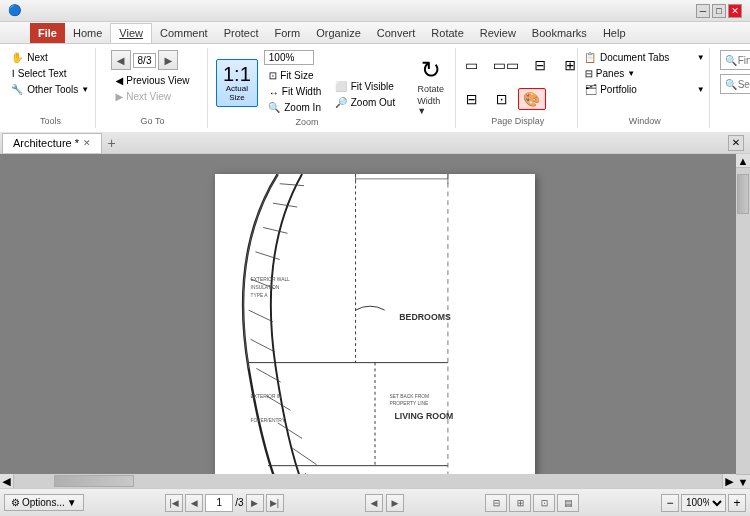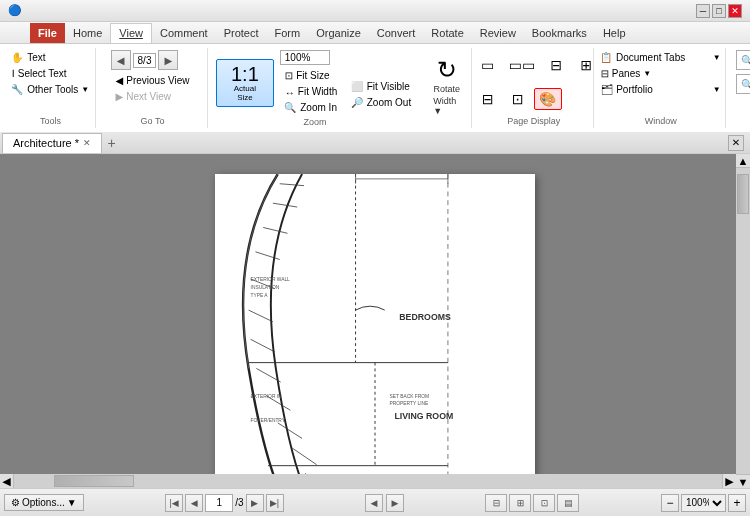--- a/index.html
+++ b/index.html
@@ -99,21 +99,21 @@
       border-radius: 2px;
     }
     .ribbon-btn-large .icon { font-size: 24px; line-height: 1; }
     .ribbon-btn-large .label { font-size: 9px; color: #333; margin-top: 2px; }
 
     
     .actual-size-btn {
       display: flex;
       flex-direction: column;
       align-items: center;
-      padding: 4px 14px;
+      padding: 4px 6px;
       cursor: pointer;
       border: 1px solid #0078d7;
       border-radius: 2px;
       background: linear-gradient(to bottom, #ddeeff, #bbddff);
       margin: 2px;
     }
     .ribbon-small-btn {
       display: flex;
       align-items: center;
       gap: 3px;
@@ -281,21 +281,21 @@
   <div class="menu-item">Help</div>
 </div>
 
 <div id="ribbon">
   <div id="ribbon-content" style="height:88px;padding:4px 6px;display:flex;align-items:stretch;gap:2px;">
 
     <div class="ribbon-group" style="min-width:90px;">
       <div class="ribbon-group-content" style="flex-direction:column;align-items:flex-start;gap:1px;">
         <div class="ribbon-small-btn">
           <span>✋</span>
-          <span>Text</span>
+          <span>Next</span>
         </div>
         <div class="ribbon-small-btn">
           <span>Ⅰ</span>
           <span>Select Text</span>
         </div>
         <div class="ribbon-small-btn">
           <span>🔧</span>
           <span>Other Tools</span>
           <span style="font-size:8px;">▼</span>
         </div>

